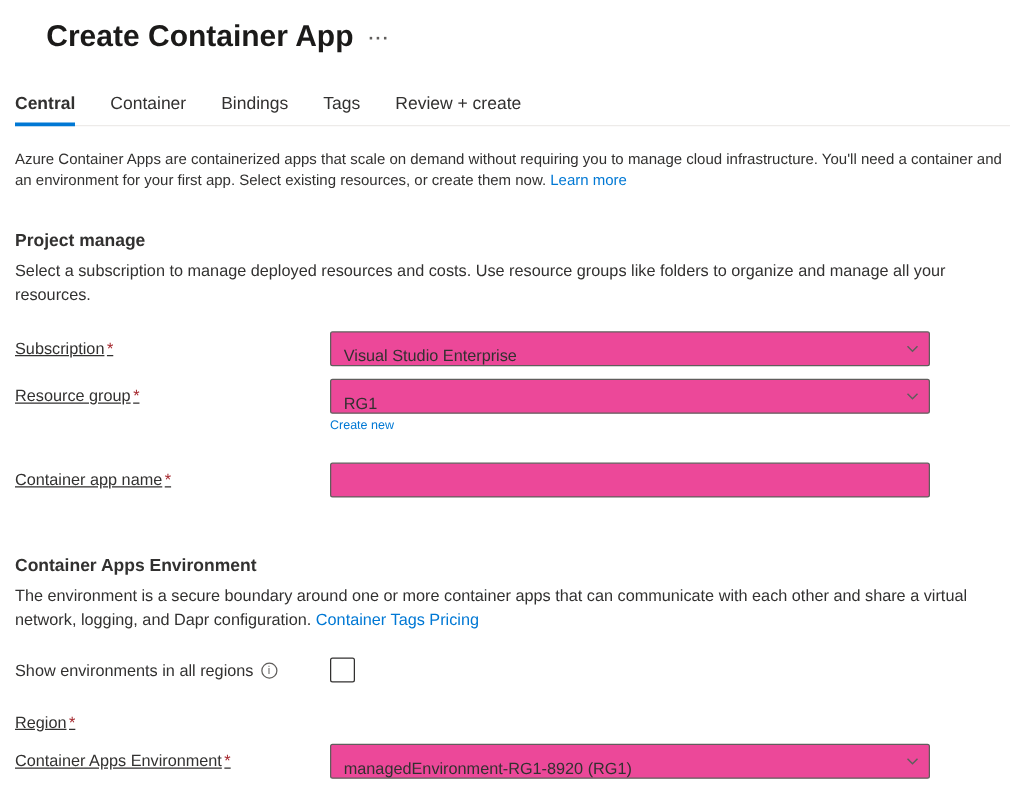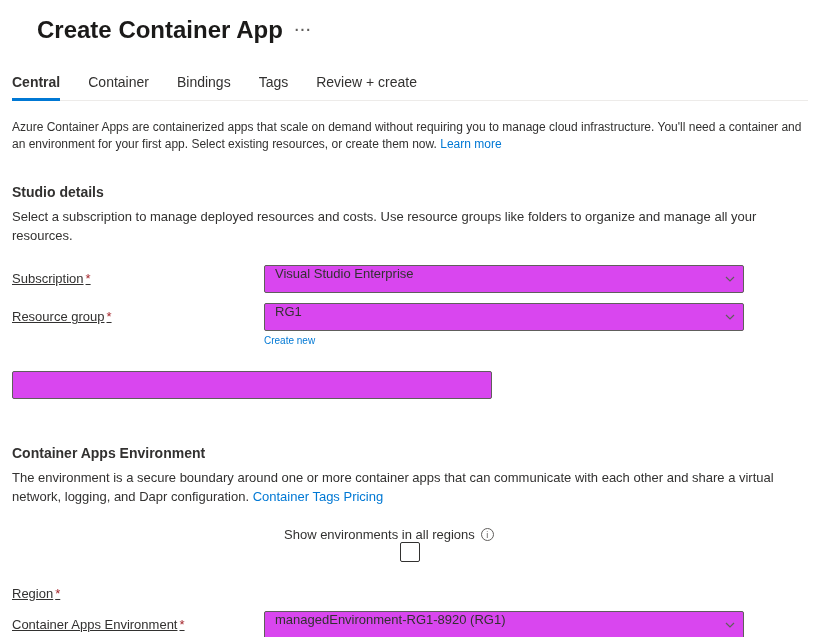--- a/index.html
+++ b/index.html
@@ -75,26 +75,26 @@
       font-size: 13px;
       text-decoration: underline;
     }
     .req { color: #a4262c; margin-left: 2px; }
     .form-field { flex: 1; max-width: 480px; }
     .select-box, .text-input {
       width: 100%;
       height: 28px;
       border: 1px solid #605e5c;
       border-radius: 2px;
-      background: #d946ef;
+      background: #ec4899;
       font-size: 13px;
       padding: 0 28px 0 10px;
       position: relative;
       display: flex;
-      align-items: flex-start;
+      align-items: flex-end;
       cursor: pointer;
     }
     .text-input { cursor: text; padding: 0 10px; outline: none; }
     .select-wrapper { position: relative; width: 100%; }
     .chevron {
       position: absolute;
       right: 8px;
       top: 50%;
       transform: translateY(-50%);
       pointer-events: none;
@@ -105,21 +105,20 @@
       margin-top: 4px;
       font-size: 10px;
       color: #0078d4;
       cursor: pointer;
     }
     .spacer-lg { height: 28px; }
     .checkbox-row {
       display: flex;
       align-items: center;
       margin-bottom: 18px;
-      flex-direction: column;
     }
     .checkbox-label {
       width: 252px;
       flex-shrink: 0;
       font-size: 13px;
       display: flex;
       align-items: center;
       gap: 6px;
     }
     .info-icon {
@@ -154,21 +153,21 @@
   <div class="tab">Container</div>
   <div class="tab">Bindings</div>
   <div class="tab">Tags</div>
   <div class="tab">Review + create</div>
 </div>
 
 <p class="intro">
   <span>Azure Container Apps are containerized apps that scale on demand without requiring you to manage cloud infrastructure. You'll need a container and an environment for your first app. Select existing resources, or create them now. </span><a class="link">Learn more</a>
 </p>
 
-<div class="section-heading">Studio details</div>
+<div class="section-heading">Project manage</div>
 <p class="section-desc">Select a subscription to manage deployed resources and costs. Use resource groups like folders to organize and manage all your resources.</p>
 
 <div class="form-row">
   <div class="form-label">
     <span>Subscription</span><span class="req">*</span>
   </div>
   <div class="form-field">
     <div class="select-wrapper">
       <div class="select-box">
         <span>Visual Studio Enterprise</span>
@@ -197,20 +196,23 @@
           </svg>
       </span>
     </div>
     <span class="sublink">Create new</span>
   </div>
 </div>
 
 <div style="height:14px"></div>
 
 <div class="form-row">
+  <div class="form-label">
+    <span>Container app name</span><span class="req">*</span>
+  </div>
   <div class="form-field">
     <input type="text" class="text-input" value="" style="">
   </div>
 </div>
 
 <div class="spacer-lg"></div>
 
 <div class="section-heading">Container Apps Environment</div>
 <p class="section-desc">
   <span>The environment is a secure boundary around one or more container apps that can communicate with each other and share a virtual network, logging, and Dapr configuration. </span><a class="link">Container Tags Pricing</a>

